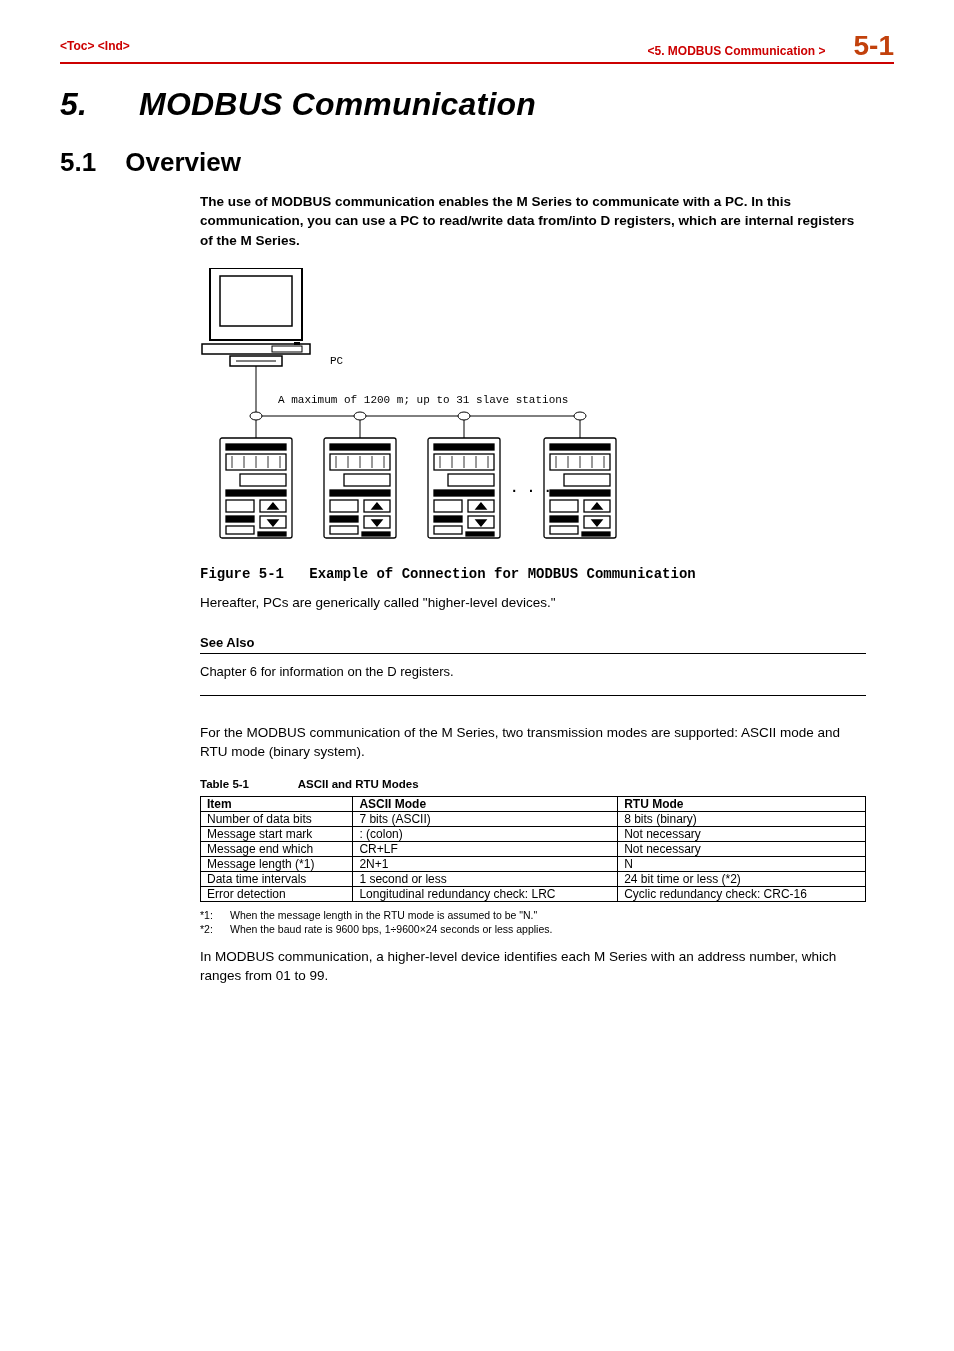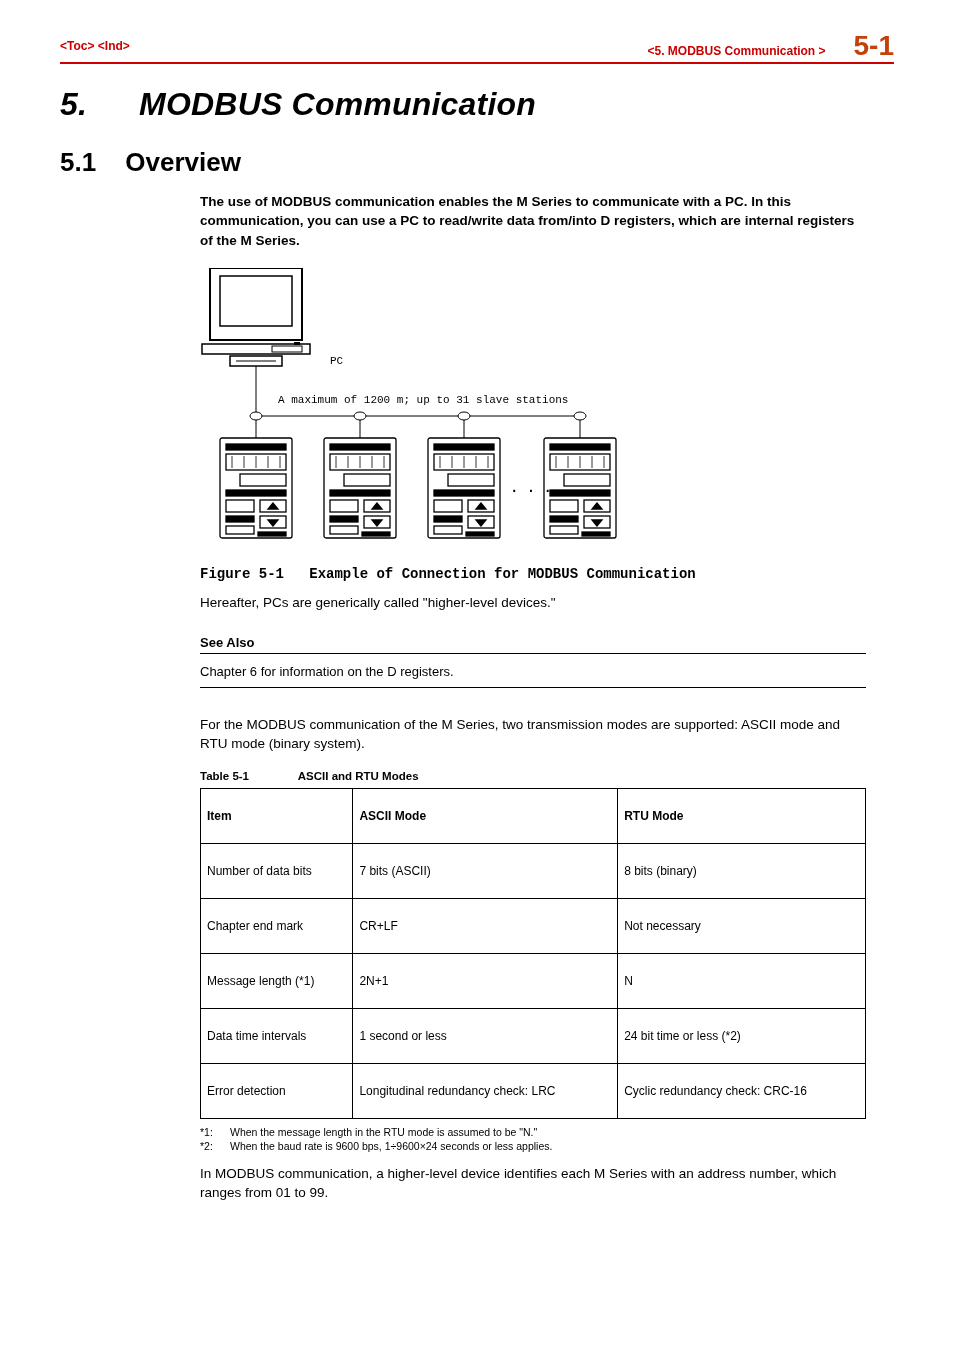--- a/index.html
+++ b/index.html
@@ -96,38 +96,38 @@
   .see-also-head {
     font-weight: bold;
     font-size: 13px;
     border-bottom: 1.5px solid #000;
     padding-bottom: 3px;
     margin-top: 22px;
   }
   .see-also-body {
     font-size: 13px;
     margin-top: 10px;
-    padding-bottom: 8px;
+    padding-bottom: 16px;
     border-bottom: 1px solid #000;
   }
   .table-caption {
     font-size: 11.5px;
     font-weight: bold;
     margin-top: 16px;
   }
   .table-label { display:inline-block; width:95px; }
   table.modes {
     border-collapse: collapse;
     width: 100%;
     margin-top: 6px;
     font-size: 12px;
   }
   table.modes th, table.modes td {
     border: 1px solid #000;
-    padding: 20px 6px;
+    padding: 0 6px;
     text-align: left;
     vertical-align: middle;
   }
   table.modes th {
     font-weight: bold;
     background: #fff;
   }
   .footnotes {
     font-size: 10.5px;
     margin-top: 6px;
@@ -325,21 +325,26 @@
           <th>RTU Mode</th>
         </tr>
       </thead>
       <tbody>
         <tr>
           <td>Number of data bits</td>
           <td>7 bits (ASCII)</td>
           <td>8 bits (binary)</td>
         </tr>
         <tr>
-          <td>Chapter end mark</td>
+          <td>Message start mark</td>
+          <td>: (colon)</td>
+          <td>Not necessary</td>
+        </tr>
+        <tr>
+          <td>Message end which</td>
           <td>CR+LF</td>
           <td>Not necessary</td>
         </tr>
         <tr>
           <td>Message length (*1)</td>
           <td>2N+1</td>
           <td>N</td>
         </tr>
         <tr>
           <td>Data time intervals</td>

